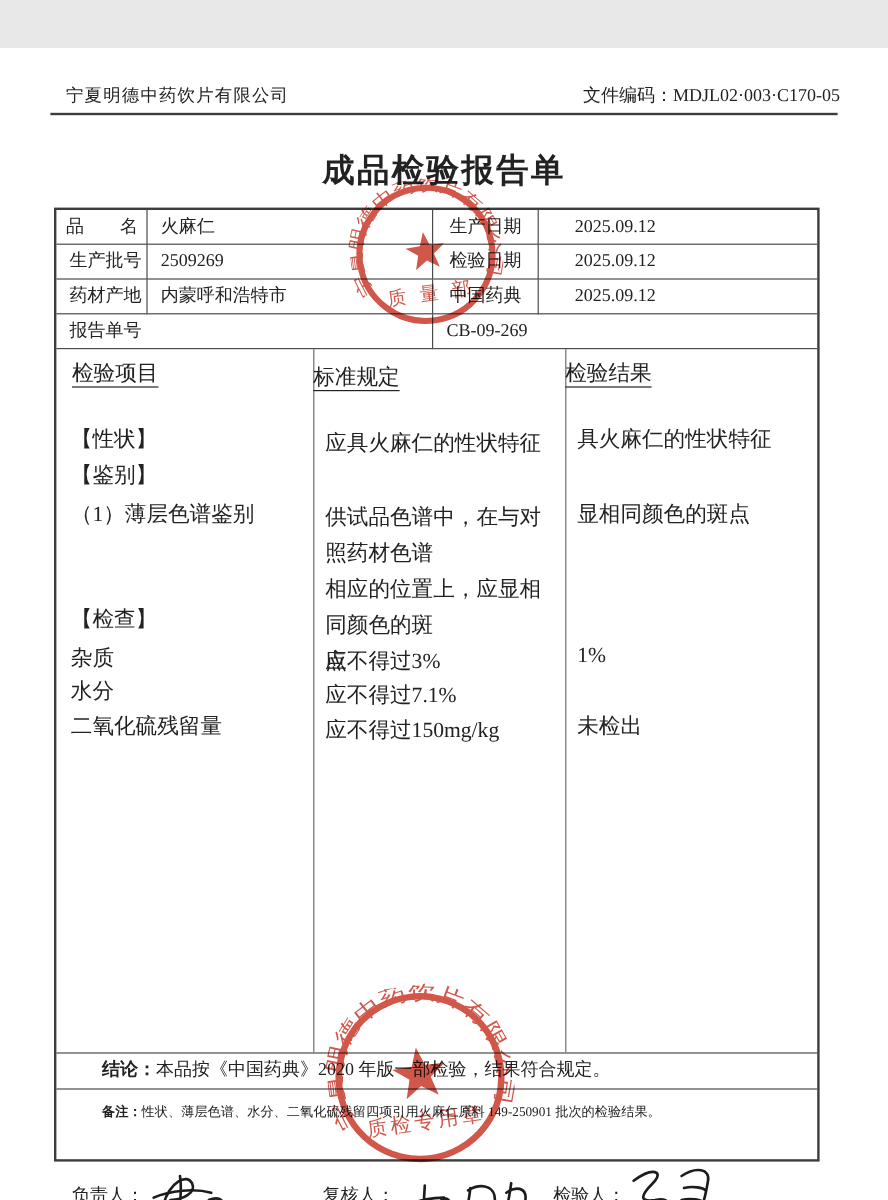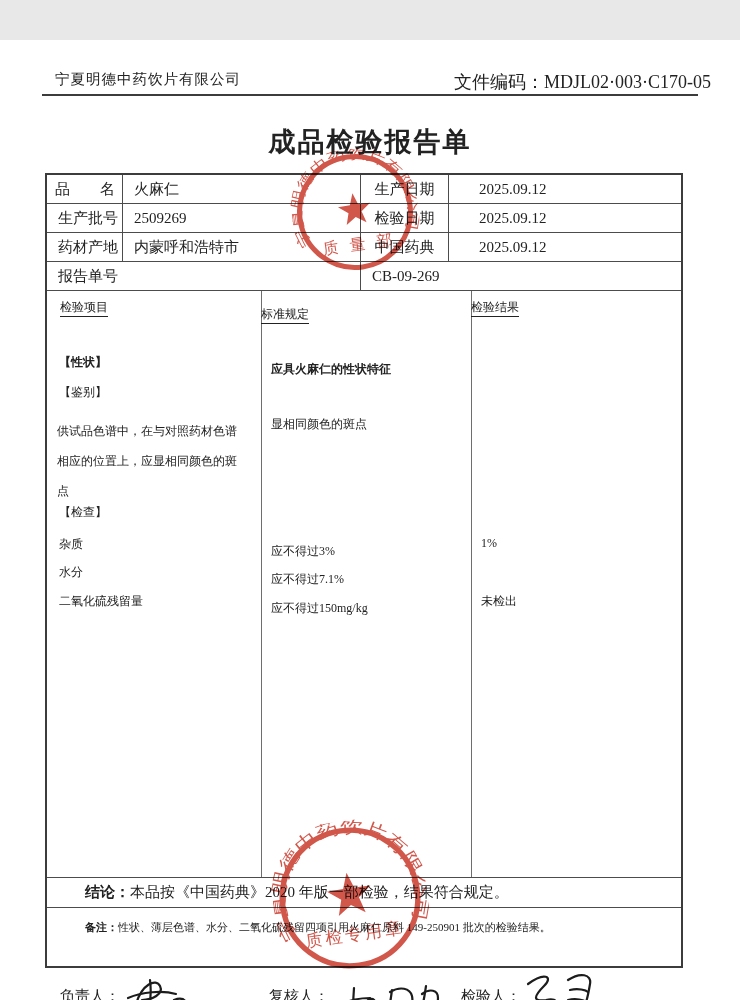--- a/index.html
+++ b/index.html
@@ -7,39 +7,39 @@
     position:relative;
     width:740px;height:1000px;
     background:#ffffff;
     font-family:"Liberation Serif","DejaVu Serif",serif;
     color:#222;
     overflow:hidden;
     margin-top:40px;
   }
   
   .hdr-company{position:absolute;left:55px;top:30px;font-size:14.5px;letter-spacing:1px;}
-  .hdr-code{position:absolute;right:29px;top:30px;font-size:18px;}
+  .hdr-code{position:absolute;right:40px;top:30px;font-size:15px;}
   .hdr-rule{position:absolute;left:42px;top:54px;width:656px;height:2px;background:#3c3c3c;}
   
   .title{position:absolute;left:0;top:84px;width:740px;text-align:center;
          font-size:27px;font-weight:bold;letter-spacing:2px;}
   
   .report-table{position:absolute;left:45px;top:133px;width:638px;
                 border:2px solid #3c3c3c;box-sizing:border-box;font-size:15px;}
   .info-grid{display:grid;grid-template-columns:76px 238px 88px auto;}
   .info-grid .cell{height:29px;line-height:29px;border-bottom:1px solid #4c4c4c;
                    box-sizing:border-box;overflow:hidden;white-space:nowrap;}
   .cell.bl{border-right:1px solid #4c4c4c;}
   .cell.pl{padding-left:11px;}
   .cell.ctr{text-align:center;}
   .cell.date{padding-left:30px;}
   .span2a{grid-column:1 / 3;}
   .span2b{grid-column:3 / 5;}
   
-  .bigtable{position:relative;height:586px;border-bottom:1px solid #4c4c4c;font-size:12px;}
+  .bigtable{position:relative;height:586px;border-bottom:1px solid #4c4c4c;font-size:18px;}
   .vline{position:absolute;top:0;bottom:0;width:1px;background:#6e6e6e;}
   .vline.v1{left:214px;} .vline.v2{left:424px;}
   .arow{position:absolute;left:0;right:0;display:grid;grid-template-columns:214px 210px 214px;}
   .arow .c1{padding-left:12px;}
   .arow .c2{padding-left:10px;padding-right:4px;white-space:pre-line;line-height:30px;}
   .arow .c3{padding-left:10px;}
   .hrow .c1{padding-left:13px;}
   .hrow span{text-decoration:underline;text-underline-offset:5px;text-decoration-thickness:1px;}
   .hrow .c2,.hrow .c3{text-align:left;padding:0;}
   
@@ -95,32 +95,34 @@
     <div class="bigtable">
       <div class="vline v1"></div>
       <div class="vline v2"></div>
 
       <div class="arow hrow" style="top:8px;">
         <div class="c1"><span>检验项目</span></div>
         <div class="c2"><span>标准规定</span></div>
         <div class="c3"><span>检验结果</span></div>
       </div>
 
-      <div class="arow" style="top:63px;font-weight:bold;">
+      <div class="arow" style="top:63px;">
         <div class="c1">【性状】</div>
         <div class="c2">应具火麻仁的性状特征</div>
+        <div class="c3">具火麻仁的性状特征</div>
       </div>
 
       <div class="arow" style="top:93px;">
         <div class="c1">【鉴别】</div>
         <div class="c2"></div>
         <div class="c3"></div>
       </div>
 
       <div class="arow" style="top:125px;">
+        <div class="c1">（1）薄层色谱鉴别</div>
         <div class="c2">供试品色谱中，在与对照药材色谱
 相应的位置上，应显相同颜色的斑
 点</div>
         <div class="c3">显相同颜色的斑点</div>
       </div>
 
       <div class="arow" style="top:213px;">
         <div class="c1">【检查】</div>
         <div class="c2"></div>
         <div class="c3"></div>

